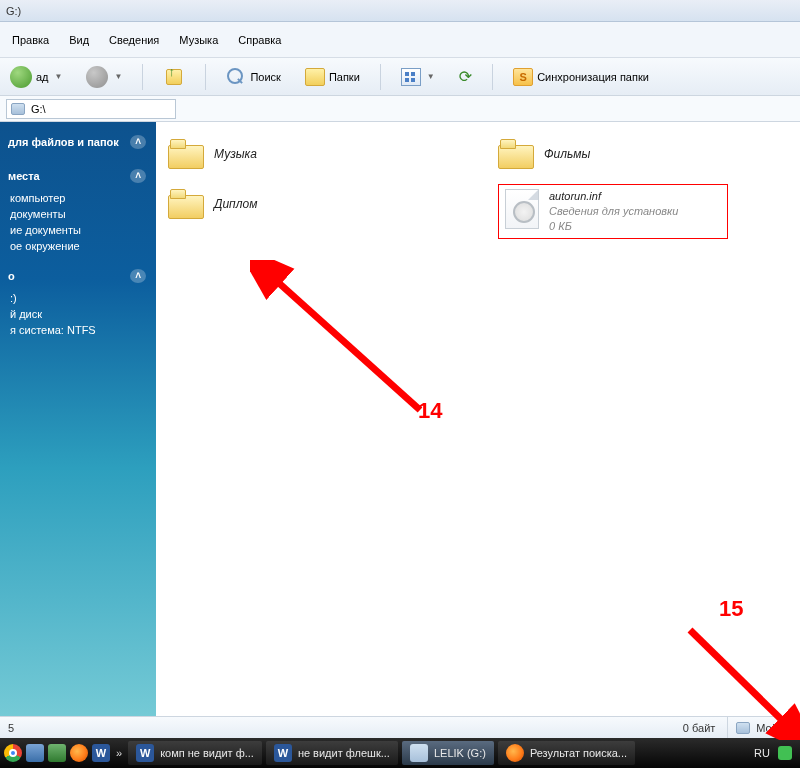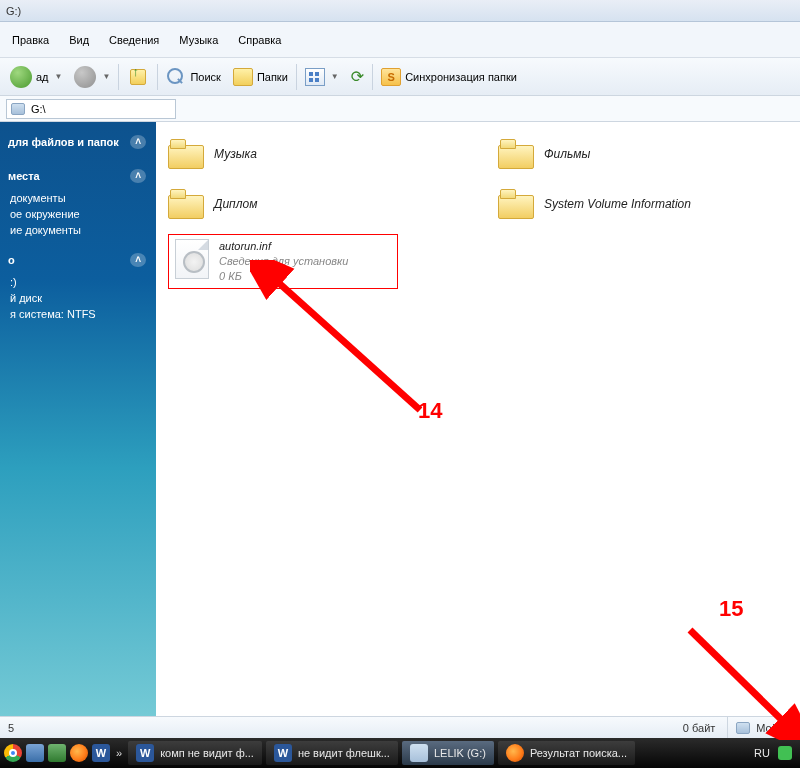--- a/index.html
+++ b/index.html
@@ -3,21 +3,21 @@
 <meta charset="utf-8">
 <style>
   * { box-sizing: border-box; margin: 0; padding: 0; }
   body { font-family: "Segoe UI", Tahoma, sans-serif; font-size: 11px; width: 800px; height: 768px; overflow: hidden; background: #fff; position: relative; }
 
   .titlebar { height: 22px; background: linear-gradient(#e9eef6,#d6e2f0); border-bottom: 1px solid #b5c5d8; display: flex; align-items: center; padding-left: 6px; color: #333; }
 
   .menubar { height: 36px; background: #f2f6fb; display: flex; align-items: center; gap: 4px; padding-left: 4px; border-bottom: 1px solid #d6dde6; }
   .menubar span { padding: 2px 8px; cursor: default; }
 
-  .toolbar { height: 38px; background: linear-gradient(#f7fafd,#e6edf5); border-bottom: 1px solid #cdd6e0; display: flex; align-items: center; gap: 4px; padding: 0 6px; }
+  .toolbar { height: 38px; background: linear-gradient(#f7fafd,#e6edf5); border-bottom: 1px solid #cdd6e0; display: flex; align-items: center; gap: 16px; padding: 0 6px; }
   .tbtn { display: flex; align-items: center; gap: 4px; padding: 2px 4px; }
   .tbicon { width: 22px; height: 22px; border-radius: 11px; display: inline-block; }
   .nav-back { background: radial-gradient(circle at 35% 30%, #9fd87f, #4a9a2f); }
   .nav-fwd  { background: radial-gradient(circle at 35% 30%, #c8c8c8, #8f8f8f); }
   .drop { font-size: 8px; color: #666; margin-left: 2px; }
   .sep { width: 1px; height: 26px; background: #c9d3df; }
   .folder-up { width: 22px; height: 22px; position: relative; }
   .folder-up::before { content:""; position:absolute; inset:3px; background: linear-gradient(#fff1a8,#f2cf5b); border:1px solid #d4a93a; border-radius:2px; }
   .folder-up::after  { content:"↑"; position:absolute; top:-2px; left:5px; color:#3a8a2a; font-weight:bold; font-size:13px; }
   .mag { width:20px; height:20px; position:relative; }
@@ -140,23 +140,24 @@
     <div class="sb-section-title">
       <span>для файлов и папок</span>
       <span class="chev">˄</span>
     </div>
     <div style="height:14px"></div>
     <div class="sb-section-title">
       <span>места</span>
       <span class="chev">˄</span>
     </div>
     <div class="sb-list">
+      <div class="sb-item">компьютер</div>
       <div class="sb-item">документы</div>
+      <div class="sb-item">ие документы</div>
       <div class="sb-item">ое окружение</div>
-      <div class="sb-item">ие документы</div>
     </div>
     <div class="sb-section-title">
       <span>о</span>
       <span class="chev">˄</span>
     </div>
     <div class="sb-list">
       <div class="sb-item">:)</div>
       <div class="sb-item">й диск</div>
       <div class="sb-item">я система: NTFS</div>
     </div>
@@ -168,24 +169,20 @@
         <span class="folder-big"></span>
         <span class="lbl">Музыка</span>
       </div>
       <div class="item">
         <span class="folder-big"></span>
         <span class="lbl">Фильмы</span>
       </div>
       <div class="item">
         <span class="folder-big"></span>
         <span class="lbl">Диплом</span>
-      </div>
-      <div class="item">
-        <span class="folder-big"></span>
-        <span class="lbl">System Volume Information</span>
       </div>
       <div class="file-box">
         <span class="file-ico"></span>
         <div class="file-meta">
           <span class="name">autorun.inf</span>
           <span class="sub">Сведения для установки</span>
           <span class="sub">0 КБ</span>
         </div>
       </div>
     </div>

